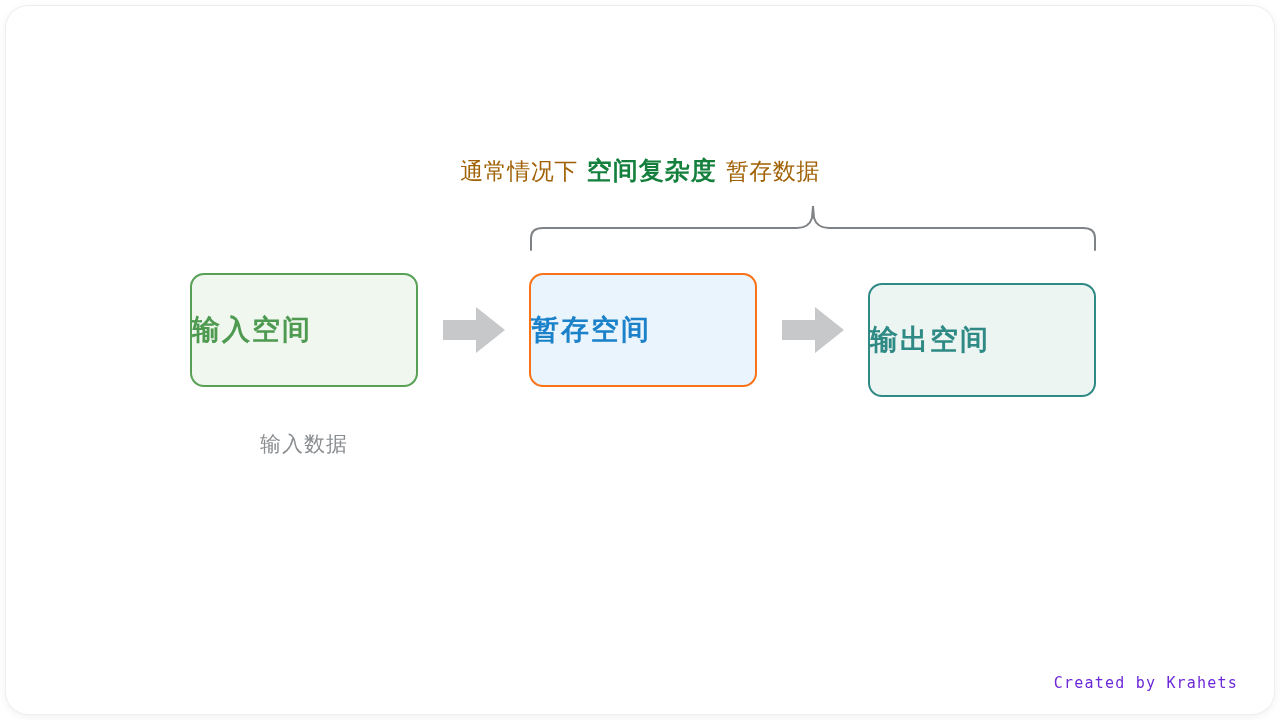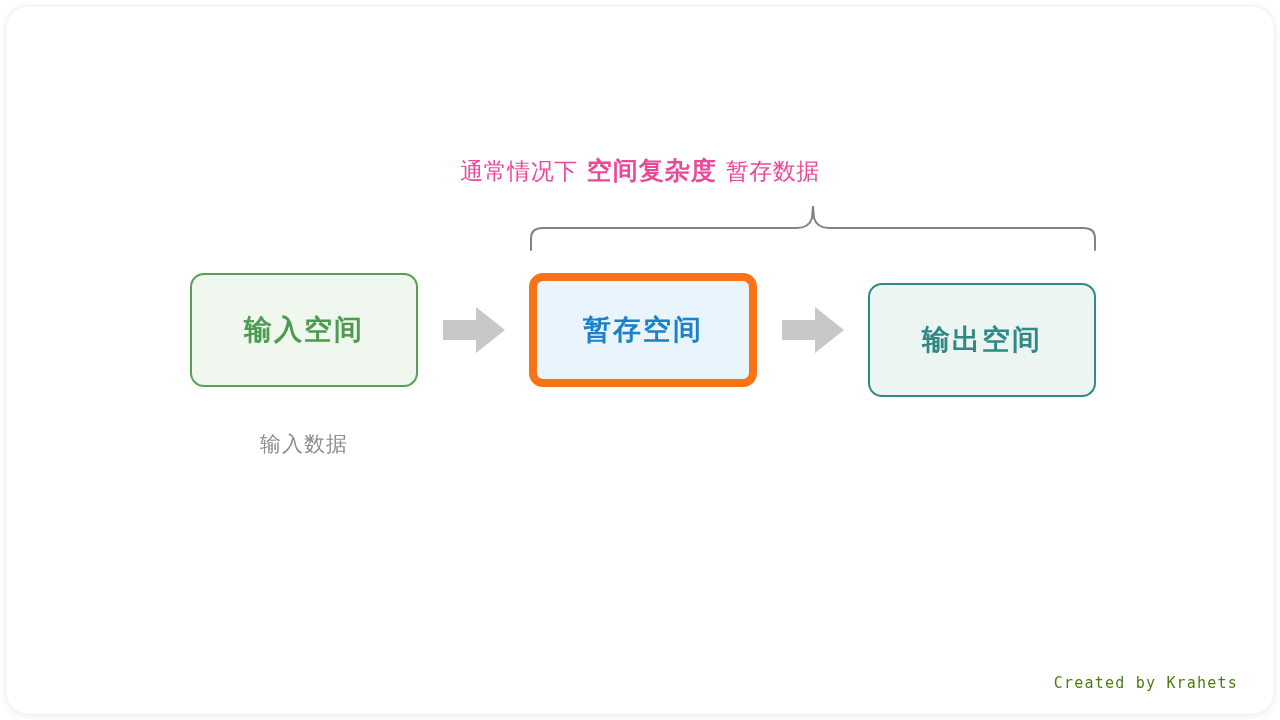--- a/index.html
+++ b/index.html
@@ -41,25 +41,25 @@
     top: 148px;
     width: 1268px;
     text-align: center;
     white-space: nowrap;
     font-size: 23px;
     color: #8a8d90;
     letter-spacing: 0.5px;
   }
   .scope-label .lead,
   .scope-label .tail {
-    color: #ec4899;
+    color: #a16207;
     font-weight: 400;
   }
   .scope-label .emph {
-    color: #ec4899;
+    color: #15803d;
     font-weight: bold;
     font-size: 25px;
     padding: 0 9px;
     letter-spacing: 1px;
   }
 
   
   .brace {
     position: absolute;
     left: 515px;
@@ -76,34 +76,34 @@
     display: flex;
     align-items: center;
   }
 
   .box {
     width: 228px;
     height: 114px;
     border-radius: 14px;
     display: flex;
     align-items: center;
-    justify-content: center;
+    justify-content: flex-start;
     box-sizing: border-box;
     font-size: 28px;
     font-weight: bold;
     letter-spacing: 2px;
   }
   .box.green {
     background: #eff7ee;
     border: 2px solid #58a055;
     color: #4e9a50;
   }
   .box.blue {
     background: #e9f4fd;
-    border: 8px solid #f97316;
+    border: 2px solid #f97316;
     color: #1b81c9;
   }
   .box.teal {
     background: #edf5f3;
     border: 2px solid #2f8a85;
     color: #2f8a85;
     margin-top: 20px;
   }
 
   .arrow-slot {
@@ -138,21 +138,21 @@
     white-space: nowrap;
   }
 
   
   .credit {
     position: absolute;
     right: 36px;
     bottom: 22px;
     font-family: "DejaVu Sans Mono", "Liberation Mono", monospace;
     font-size: 15px;
-    color: #4d7c0f;
+    color: #6d28d9;
     letter-spacing: 1.2px;
     white-space: nowrap;
   }
 </style>
 </head>
 <body>
 
 <div class="card">
   <div class="stage">
 

